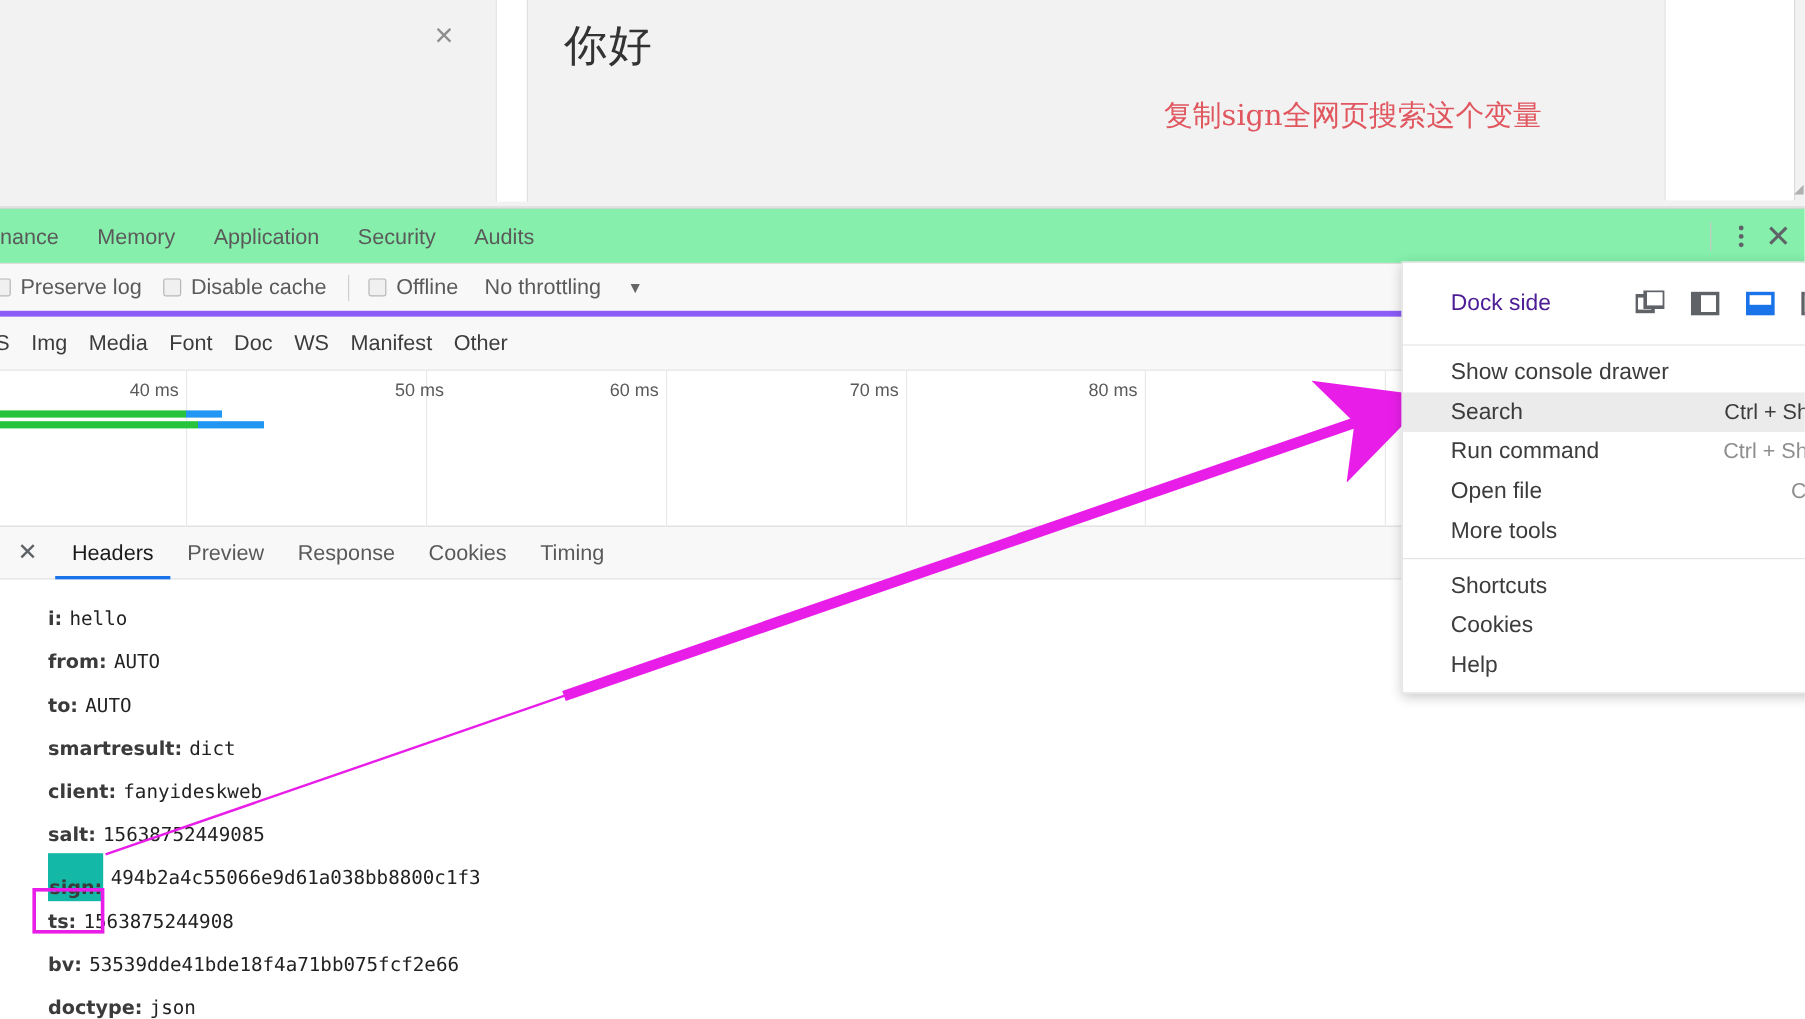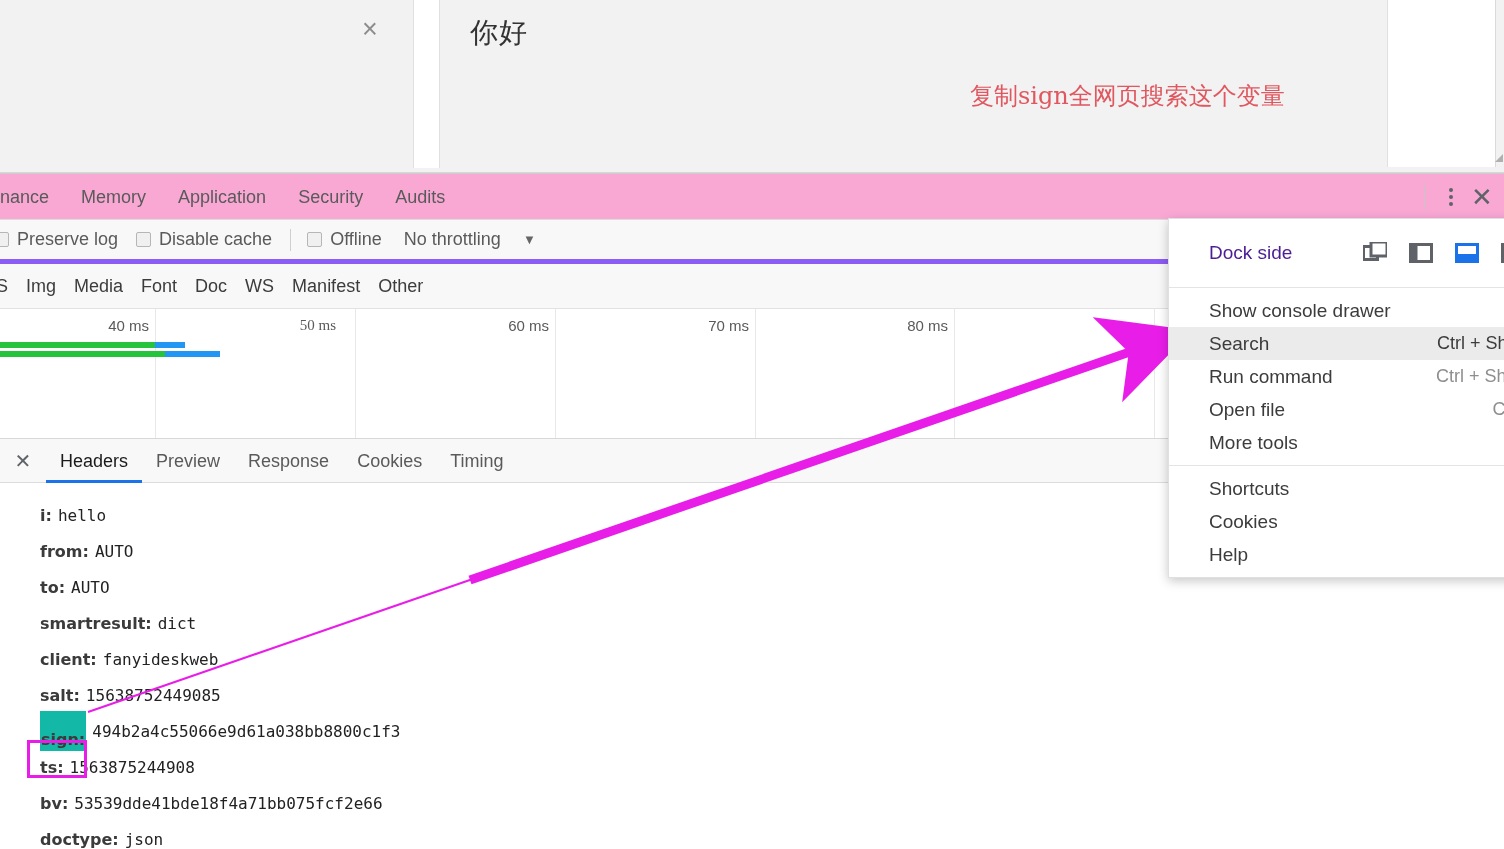--- a/index.html
+++ b/index.html
@@ -32,21 +32,21 @@
     background: #ffffff;
     border-left: 1px solid #e0e0e0;
     border-right: 1px solid #e0e0e0;
   }
   .page-result-panel {
     position: absolute; left: 440px; top: 0; right: 0; height: 173px;
     background: #f2f2f2;
   }
   .page-result-text {
     position: absolute; left: 30px; top: 14px;
-    font-size: 28px; color: #333; letter-spacing: 1px;
+    font-size: 36px; color: #333; letter-spacing: 1px;
     font-family: "DejaVu Sans", sans-serif;
   }
   .page-annotation {
     position: absolute; left: 530px; top: 80px;
     font-size: 24px; color: #e0575f;
     font-family: "DejaVu Serif", serif;
     white-space: nowrap;
   }
   .page-right-white {
     position: absolute; left: 1387px; top: 0; width: 109px; height: 167px;
@@ -66,21 +66,21 @@
   
   .devtools {
     position: absolute; left: 0; top: 173px; width: 1504px; height: 676px;
     background: #ffffff;
     border-top: 1px solid #cdcdcd;
   }
 
   
   .dt-tabbar {
     position: relative; height: 46px; width: 100%;
-    background: #f9a8d4; border-bottom: 1px solid #dcdcdc;
+    background: #86efac; border-bottom: 1px solid #dcdcdc;
     display: flex; align-items: center;
   }
   .dt-tab {
     font-size: 18px; color: #5a5a5a; padding: 0 16px;
     line-height: 46px; cursor: pointer; white-space: nowrap;
   }
   .dt-tab:first-child { padding-left: 0; }
   .dt-tabbar-right {
     position: absolute; right: 0; top: 0; height: 46px;
     display: flex; align-items: center;
@@ -295,21 +295,21 @@
       <div class="dt-filter">Doc</div>
       <div class="dt-filter">WS</div>
       <div class="dt-filter">Manifest</div>
       <div class="dt-filter">Other</div>
     </div>
 
     <div class="dt-waterfall" id="waterfall">
         <div class="wf-gridline" style="left: 155px;"></div>
         <div class="wf-label" style="left: 155px;">40 ms</div>
         <div class="wf-gridline" style="left: 355px;"></div>
-        <div class="wf-label" style="left: 342px; font-family: Liberation Serif, serif;">50 ms</div>
+        <div class="wf-label" style="left: 376px;">50 ms</div>
         <div class="wf-gridline" style="left: 555px;"></div>
         <div class="wf-label" style="left: 555px;">60 ms</div>
         <div class="wf-gridline" style="left: 755px;"></div>
         <div class="wf-label" style="left: 755px;">70 ms</div>
         <div class="wf-gridline" style="left: 954px;"></div>
         <div class="wf-label" style="left: 954px;">80 ms</div>
         <div class="wf-gridline" style="left: 1154px;"></div>
         <div class="wf-label" style="left: 1222px; text-align: center;">90 ms</div>
         <div class="wf-bar-green" style="left: 0px; width: 155px; top: 33px;"></div>
         <div class="wf-bar-blue" style="left: 155px; width: 30px; top: 33px;"></div>

